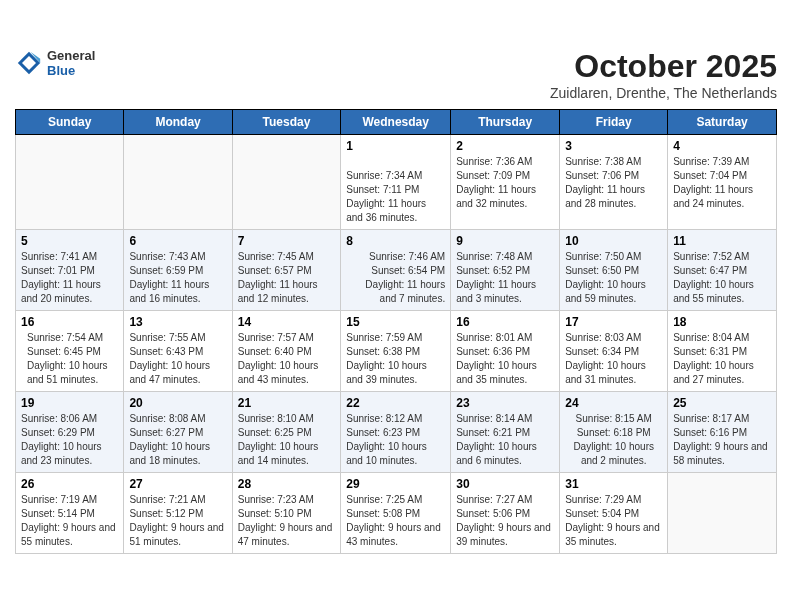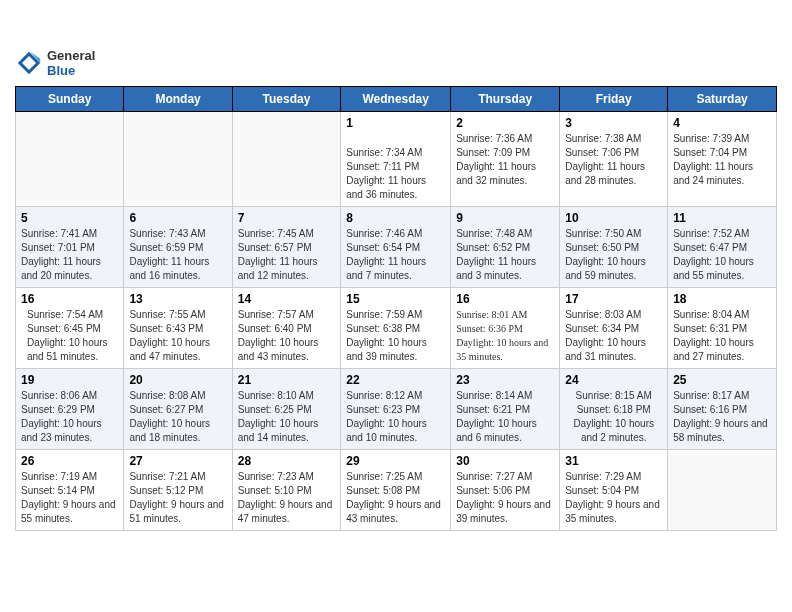--- a/index.html
+++ b/index.html
@@ -92,20 +92,24 @@
     <svg class="logo-icon" viewBox="0 0 40 40">
       <polygon points="20,4 36,20 20,36 4,20" fill="#1a5fa8"></polygon>
       <polygon points="20,10 30,20 20,30 10,20" fill="#fff"></polygon>
       <polygon points="22,4 36,14 36,20" fill="#4a9fd4"></polygon>
     </svg>
     <div class="logo-text">
       <span class="logo-general">General</span>
       <span class="logo-blue">Blue</span>
     </div>
   </div>
+  <div class="title-block">
+    <div class="month-year">October 2025</div>
+    <div class="location">Zuidlaren, Drenthe, The Netherlands</div>
+  </div>
 </div>
 
 <table class="calendar">
   <thead>
     <tr>
     <th>Sunday</th>
         <th>Monday</th>
         <th>Tuesday</th>
         <th>Wednesday</th>
         <th>Thursday</th>
@@ -157,21 +161,21 @@
 Daylight: 11 hours and 16 minutes.</div>
         </td>
         <td>
           <span class="day-number">7</span>
           <div class="day-info" style="white-space: pre-line;">Sunrise: 7:45 AM
 Sunset: 6:57 PM
 Daylight: 11 hours and 12 minutes.</div>
         </td>
         <td>
           <span class="day-number">8</span>
-          <div class="day-info" style="white-space: pre-line;">Sunrise: 7:46 AM
+          <div class="day-info" style="white-space: pre-line; text-align: right;">Sunrise: 7:46 AM
 Sunset: 6:54 PM
 Daylight: 11 hours and 7 minutes.</div>
         </td>
         <td>
           <span class="day-number">9</span>
           <div class="day-info" style="white-space: pre-line;">Sunrise: 7:48 AM
 Sunset: 6:52 PM
 Daylight: 11 hours and 3 minutes.</div>
         </td>
         <td>
@@ -207,21 +211,21 @@
 Daylight: 10 hours and 43 minutes.</div>
         </td>
         <td>
           <span class="day-number">15</span>
           <div class="day-info" style="white-space: pre-line;">Sunrise: 7:59 AM
 Sunset: 6:38 PM
 Daylight: 10 hours and 39 minutes.</div>
         </td>
         <td>
           <span class="day-number">16</span>
-          <div class="day-info" style="white-space: pre-line; font-family: Liberation Serif, serif;">Sunrise: 8:01 AM
+          <div class="day-info" style="white-space: pre-line;">Sunrise: 8:01 AM
 Sunset: 6:36 PM
 Daylight: 10 hours and 35 minutes.</div>
         </td>
         <td>
           <span class="day-number">17</span>
           <div class="day-info" style="white-space: pre-line;">Sunrise: 8:03 AM
 Sunset: 6:34 PM
 Daylight: 10 hours and 31 minutes.</div>
         </td>
         <td>

